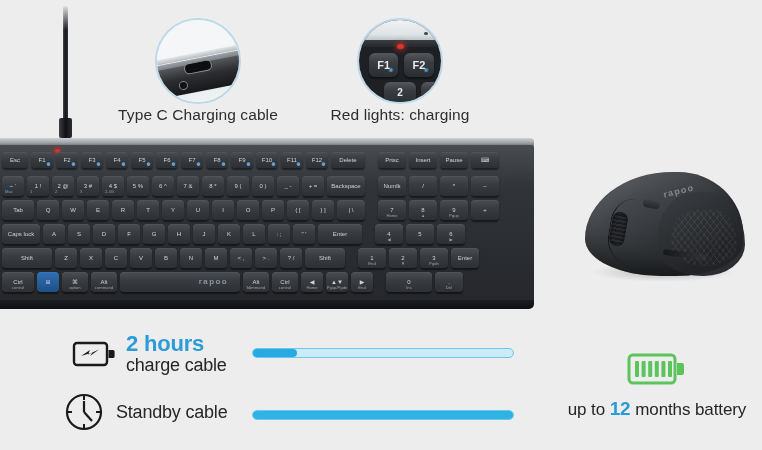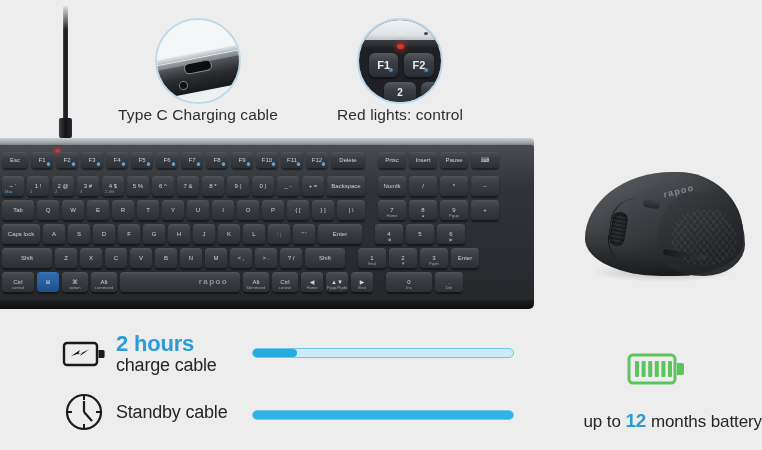--- a/index.html
+++ b/index.html
@@ -135,39 +135,39 @@
     box-shadow:inset 0 0 4px rgba(0,0,0,.8);transform:rotate(10deg);}
   .m-dpi{position:absolute;left:58px;top:34px;width:17px;height:8px;border-radius:4px;
     background:linear-gradient(180deg,#3d4044,#24262a);transform:rotate(10deg);}
   .m-logo{position:absolute;left:78px;top:20px;font-size:9px;letter-spacing:1.3px;
     color:#9aa0a6;font-weight:bold;transform:rotate(-14deg);opacity:.75;}
   .m-side{position:absolute;left:78px;top:86px;width:44px;height:6px;border-radius:3px;
     background:linear-gradient(90deg,rgba(20,21,24,.9),rgba(60,63,67,.5));transform:rotate(8deg);}
 
   
   .stat{position:absolute;display:flex;align-items:center;}
-  #stat-charge{left:56px;top:330px;}
+  #stat-charge{left:66px;top:330px;}
   #stat-standby{left:56px;top:388px;}
   .stat-icon{width:56px;height:48px;flex:0 0 auto;display:flex;align-items:center;justify-content:center;}
   .stat-text{margin-left:4px;}
   .stat-big{font-size:22px;font-weight:bold;color:#2b9cd8;line-height:1.05;letter-spacing:-.2px;}
   .stat-sub{font-size:18px;color:#262626;line-height:1.15;letter-spacing:-.2px;}
 
   .bar{position:absolute;height:10px;border-radius:5px;}
   #bar-charge{left:252px;top:348px;width:262px;
     background:#ccebf8;border:1px solid #6fc6ea;box-sizing:border-box;}
   #bar-charge-fill{position:absolute;left:0;top:0;height:100%;border-radius:5px;background:#26abe0;}
   #bar-standby{left:252px;top:410px;width:262px;
     background:#ccebf8;border:1px solid #6fc6ea;box-sizing:border-box;}
   #bar-standby-fill{position:absolute;left:0;top:0;height:100%;border-radius:5px;background:#2fb2e4;}
 
   
   #battery-block{position:absolute;left:552px;top:352px;width:210px;text-align:center;}
   #battery-icon{margin:0 auto;}
-  #battery-caption{margin-top:20px;font-size:17px;color:#262626;letter-spacing:-.1px;white-space:nowrap;text-align:right;}
+  #battery-caption{margin-top:8px;font-size:17px;color:#262626;letter-spacing:-.1px;white-space:nowrap;}
   #battery-caption .num{color:#2b9cd8;font-weight:bold;font-size:19px;}
 </style>
 </head>
 <body>
 
 <div class="stage">
 
   <div id="charging-cable"></div>
   <div id="cable-tip"></div>
   <div id="cable-fade"></div>
@@ -200,21 +200,21 @@
         <div class="fkey" id="fk-f2">
           <span>F2</span>
             <span class="bt">⚹</span>
         </div>
         <div class="fkey" id="fk-2">
           <span>2</span>
         </div>
         <div class="fkey" id="fk-r"></div>
       </div>
     </div>
-    <div class="callout-label">Red lights: control</div>
+    <div class="callout-label">Red lights: charging</div>
   </div>
 
   <div id="keyboard">
     <div class="kb-top-bevel"></div>
     <div class="kb-body"></div>
     <div class="kb-sheen"></div>
     <div class="kb-bottom"></div>
     <div id="kb-red-led"></div>
     <div id="kb-keys">
         <div class="krow" style="top: 14px; left: 8px;">

